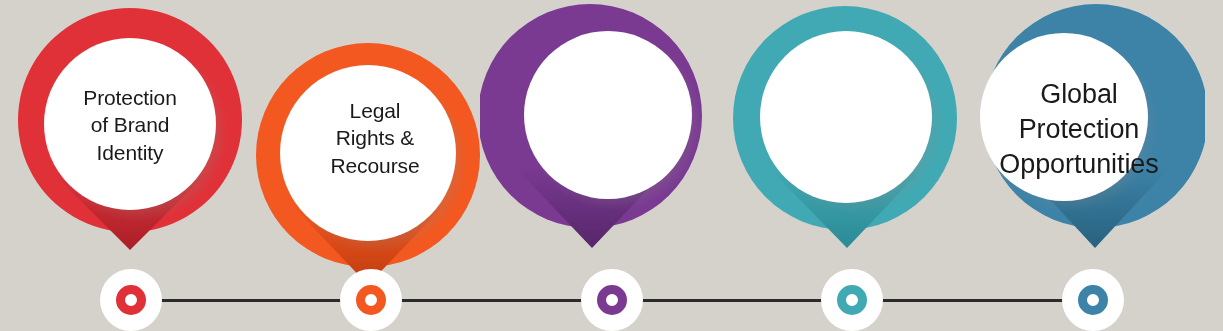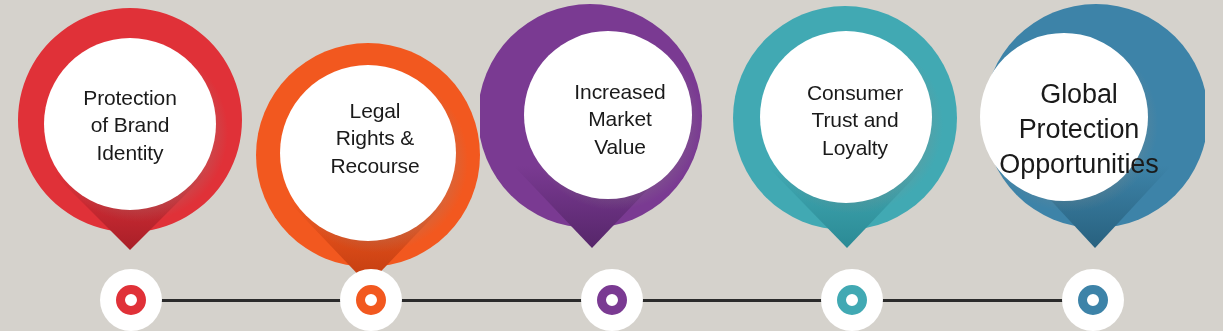--- a/index.html
+++ b/index.html
@@ -168,45 +168,39 @@
           <radialGradient id="sh3" cx="50%" cy="50%" r="50%">
             <stop offset="60%" stop-color="#8c8a86" stop-opacity="0.55"></stop>
             <stop offset="100%" stop-color="#8c8a86" stop-opacity="0"></stop>
           </radialGradient>
         </defs>
         <circle cx="110" cy="116" r="112" fill="#7a3a92"></circle>
         <path d="M34 166 L112 248 L190 166 Z" fill="url(#g3)"></path>
         <ellipse cx="134" cy="122" rx="88" ry="88" fill="url(#sh3)"></ellipse>
         <circle cx="128" cy="115" r="84" fill="#ffffff"></circle>
       </svg>
-      <div class="pin-label">Increased
-Market
-Value</div>
     </div>
 
     <div class="pin pin-4" style="left:725px;">
       <svg class="pin-svg" viewBox="0 0 240 270">
         <defs>
           <linearGradient id="g4" x1="0" y1="0" x2="0" y2="1">
             <stop offset="0%" stop-color="#41a9b3"></stop>
             <stop offset="100%" stop-color="#2b8a95"></stop>
           </linearGradient>
           <radialGradient id="sh4" cx="50%" cy="50%" r="50%">
             <stop offset="60%" stop-color="#8c8a86" stop-opacity="0.55"></stop>
             <stop offset="100%" stop-color="#8c8a86" stop-opacity="0"></stop>
           </radialGradient>
         </defs>
         <circle cx="120" cy="118" r="112" fill="#41a9b3"></circle>
         <path d="M44 168 L122 248 L198 168 Z" fill="url(#g4)"></path>
         <ellipse cx="128" cy="124" rx="90" ry="90" fill="url(#sh4)"></ellipse>
         <circle cx="121" cy="117" r="86" fill="#ffffff"></circle>
       </svg>
-      <div class="pin-label">Consumer
-Trust and
-Loyalty</div>
     </div>
 
     <div class="pin pin-5" style="left:965px;">
       <svg class="pin-svg" viewBox="0 0 240 270">
         <defs>
           <linearGradient id="g5" x1="0" y1="0" x2="0" y2="1">
             <stop offset="0%" stop-color="#3d83a8"></stop>
             <stop offset="100%" stop-color="#28617f"></stop>
           </linearGradient>
           <radialGradient id="sh5" cx="50%" cy="50%" r="50%">

